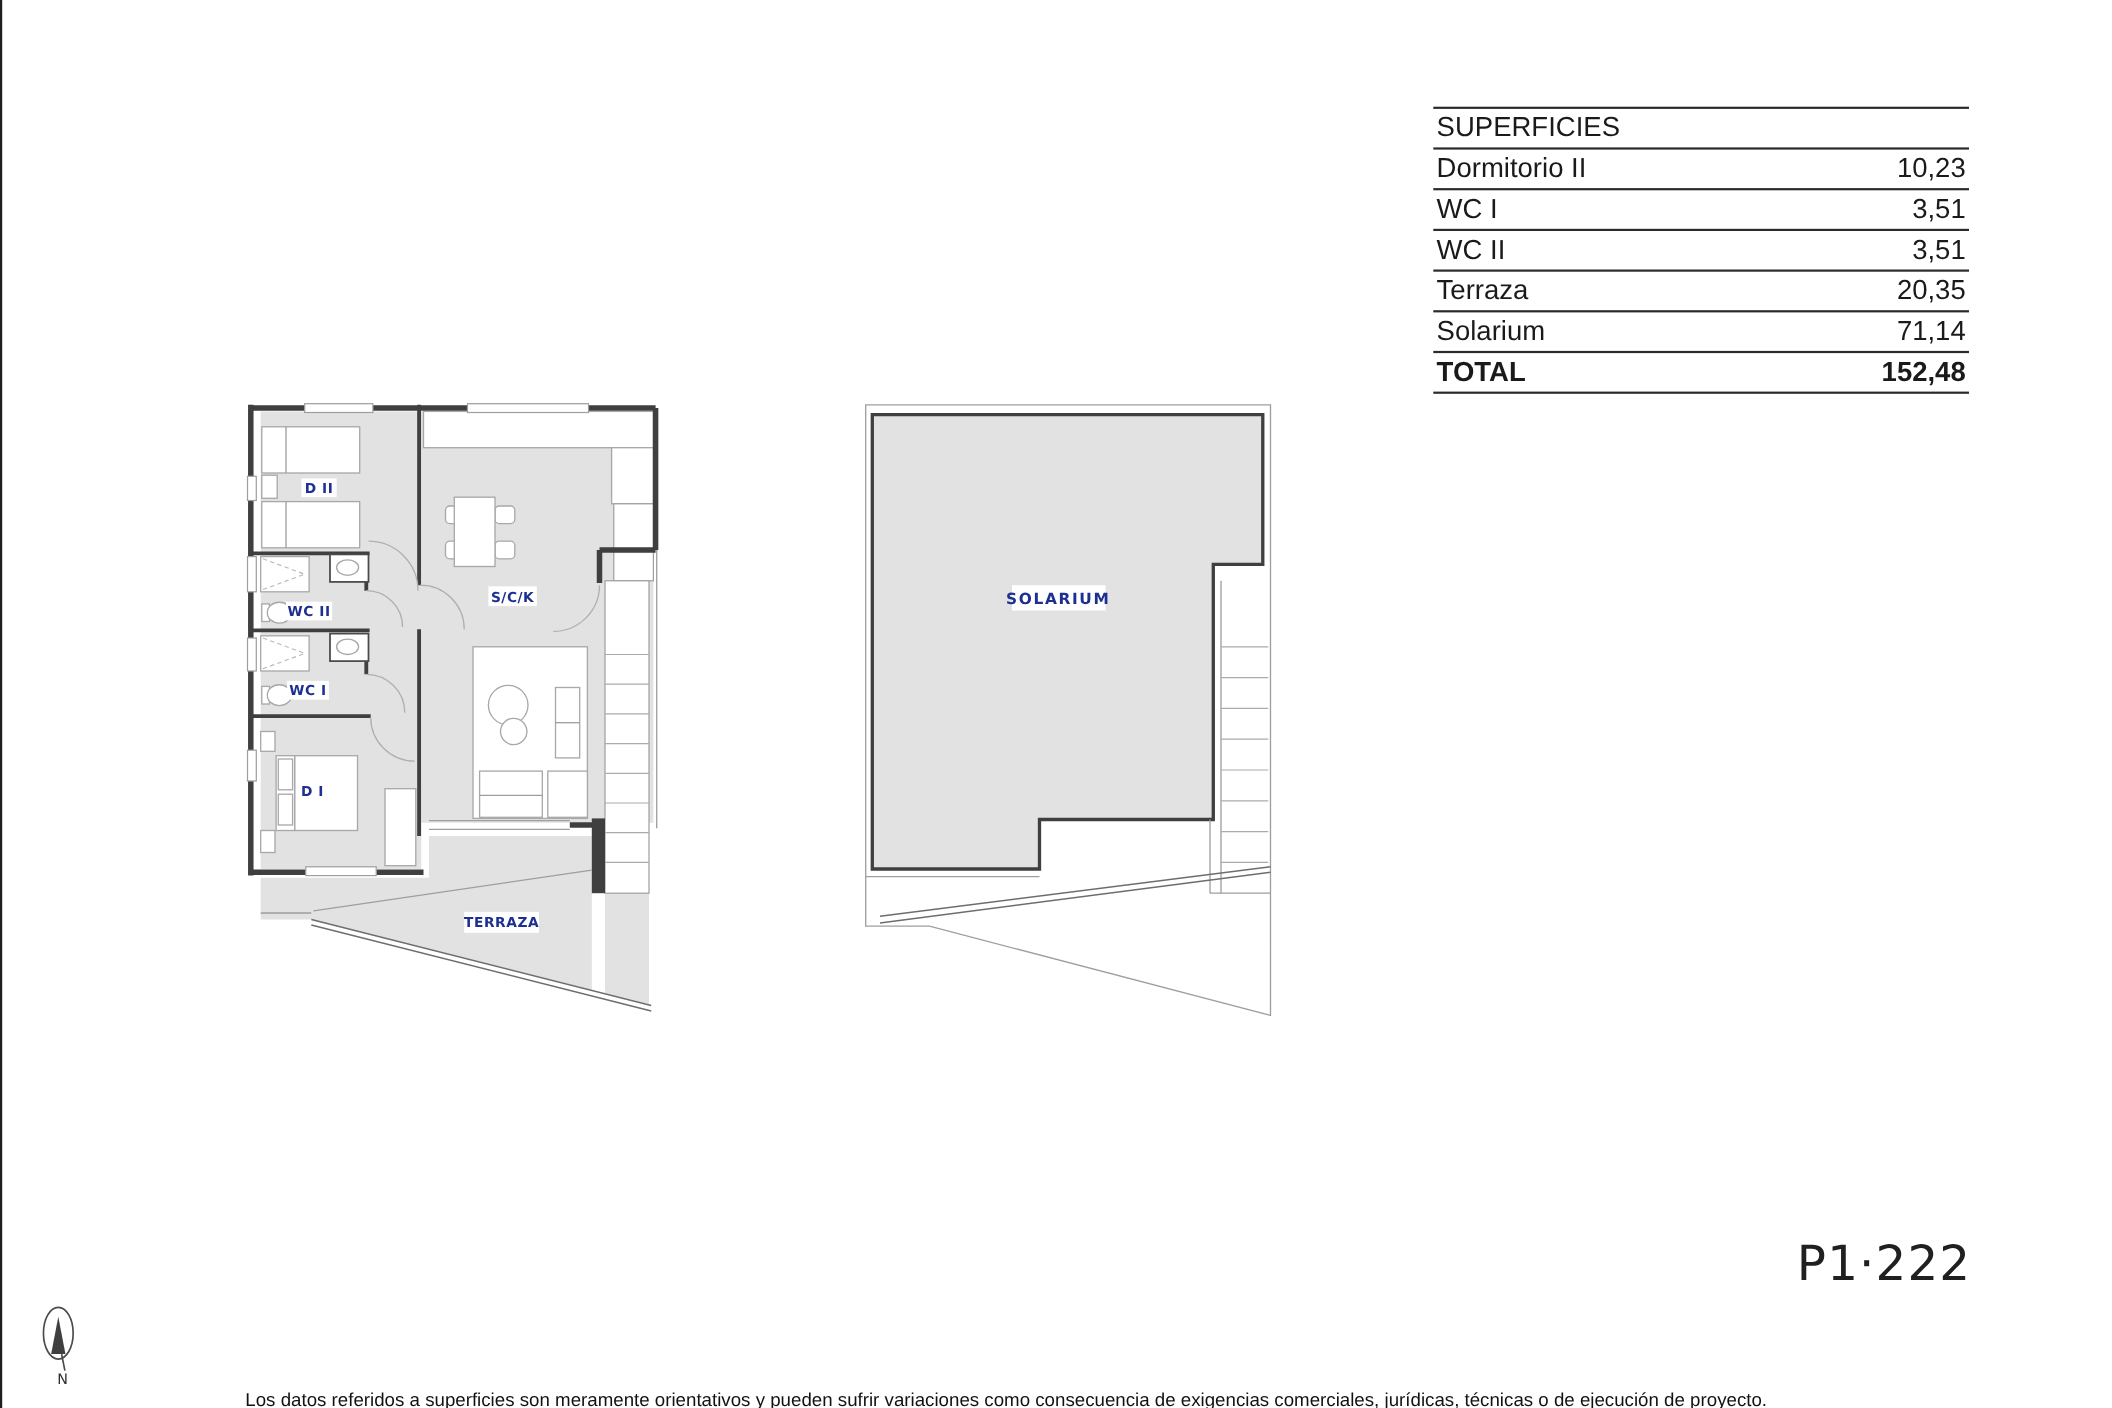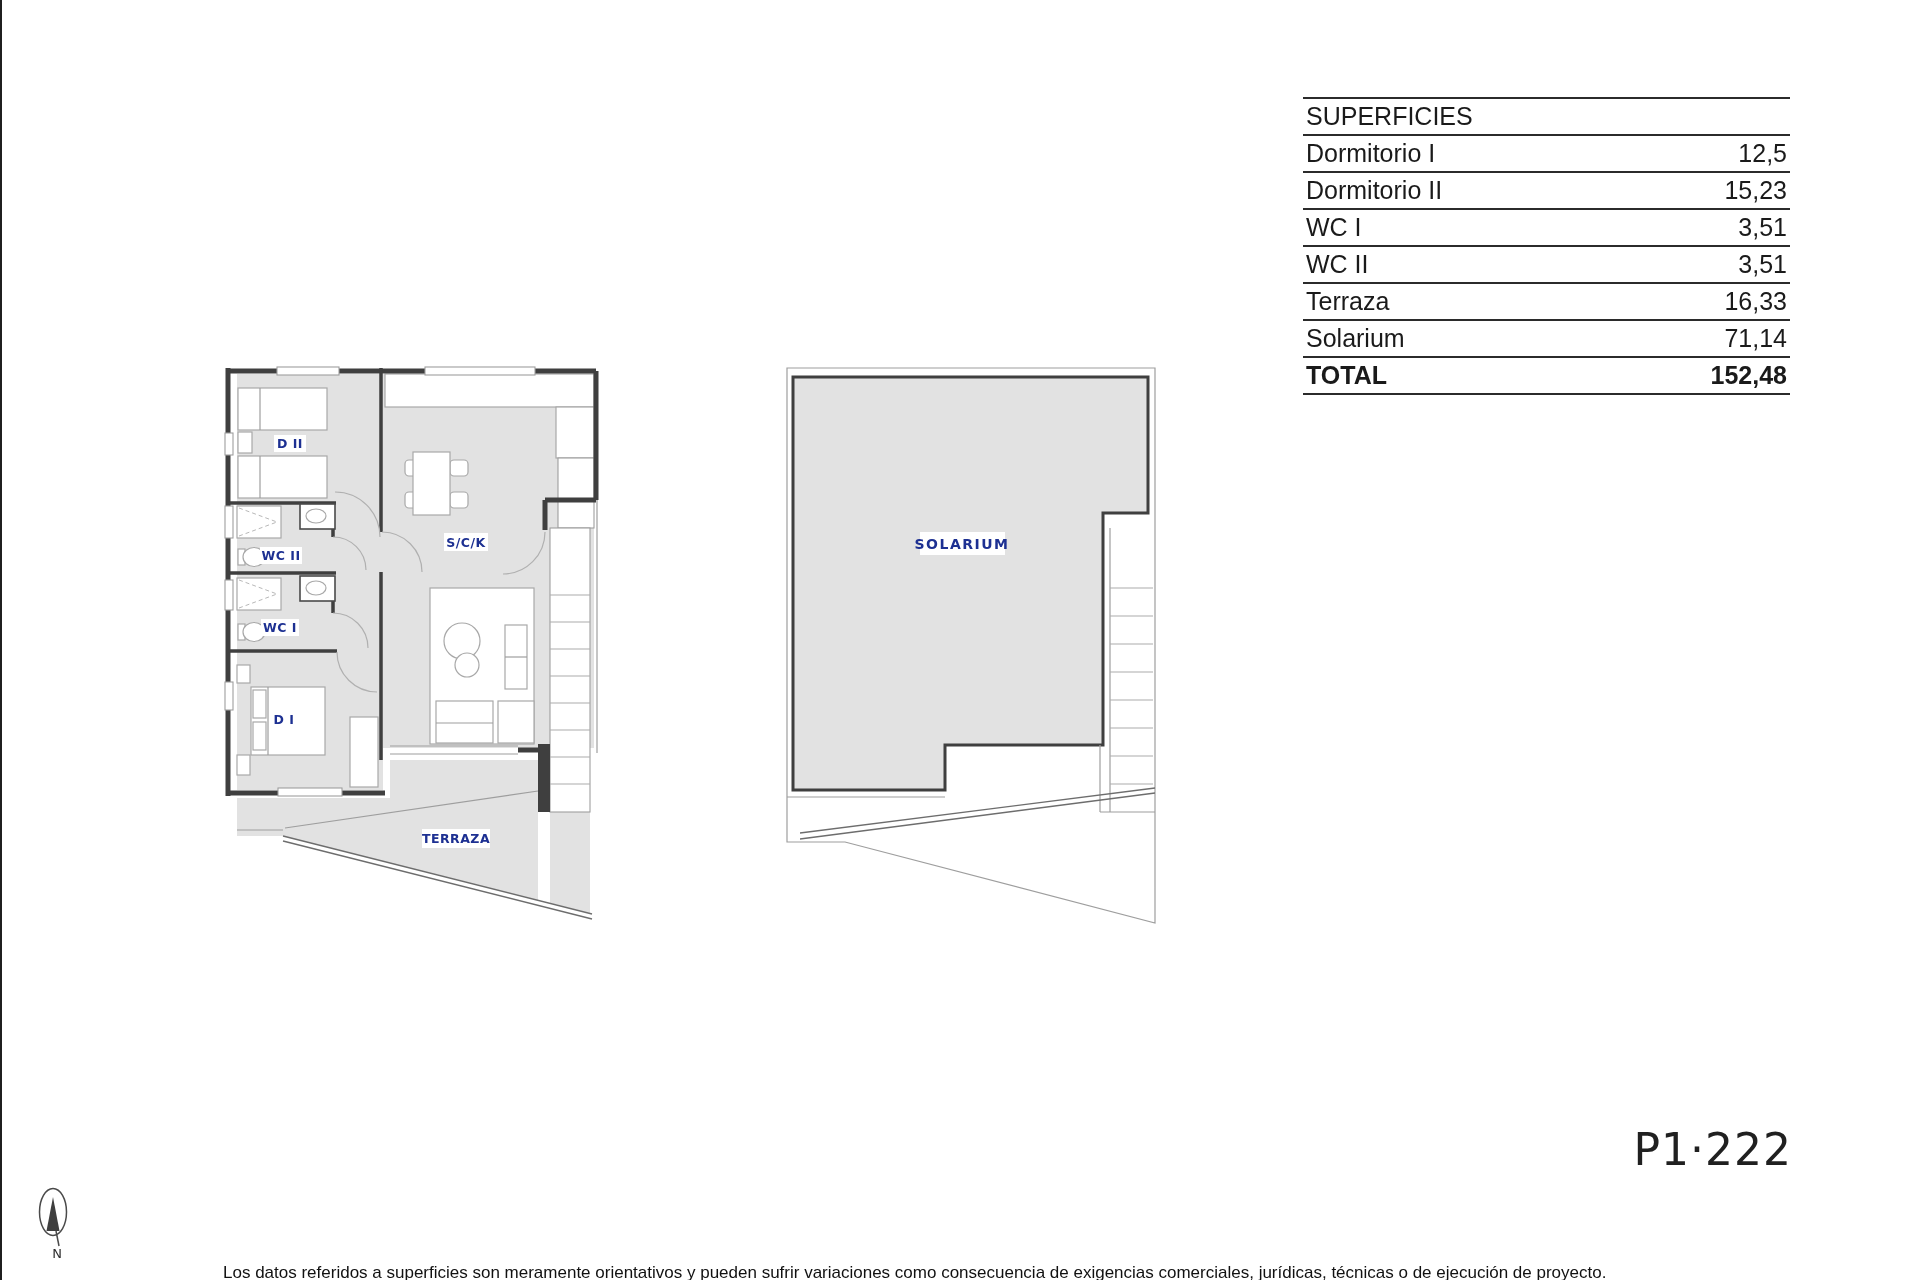--- a/index.html
+++ b/index.html
@@ -237,38 +237,34 @@
     <line class="north" x1="56" y1="1231" x2="59" y2="1246"></line>
     <text class="north-n" x="57" y="1258">N</text>
   </g>
 </svg>
 
 <div class="surf-table">
   <div class="t-row t-header">
     <span class="t-label">SUPERFICIES</span>
   </div>
   <div class="t-row">
-    <span class="t-label">Dormitorio I</span>
-    <span class="t-value">12,5</span>
-  </div>
-  <div class="t-row">
     <span class="t-label">Dormitorio II</span>
-    <span class="t-value">15,23</span>
+    <span class="t-value">10,23</span>
   </div>
   <div class="t-row">
     <span class="t-label">WC I</span>
     <span class="t-value">3,51</span>
   </div>
   <div class="t-row">
     <span class="t-label">WC II</span>
     <span class="t-value">3,51</span>
   </div>
   <div class="t-row">
     <span class="t-label">Terraza</span>
-    <span class="t-value">16,33</span>
+    <span class="t-value">20,35</span>
   </div>
   <div class="t-row">
     <span class="t-label">Solarium</span>
     <span class="t-value">71,14</span>
   </div>
   <div class="t-row t-total">
     <span class="t-label">TOTAL</span>
     <span class="t-value">152,48</span>
   </div>
 </div>

